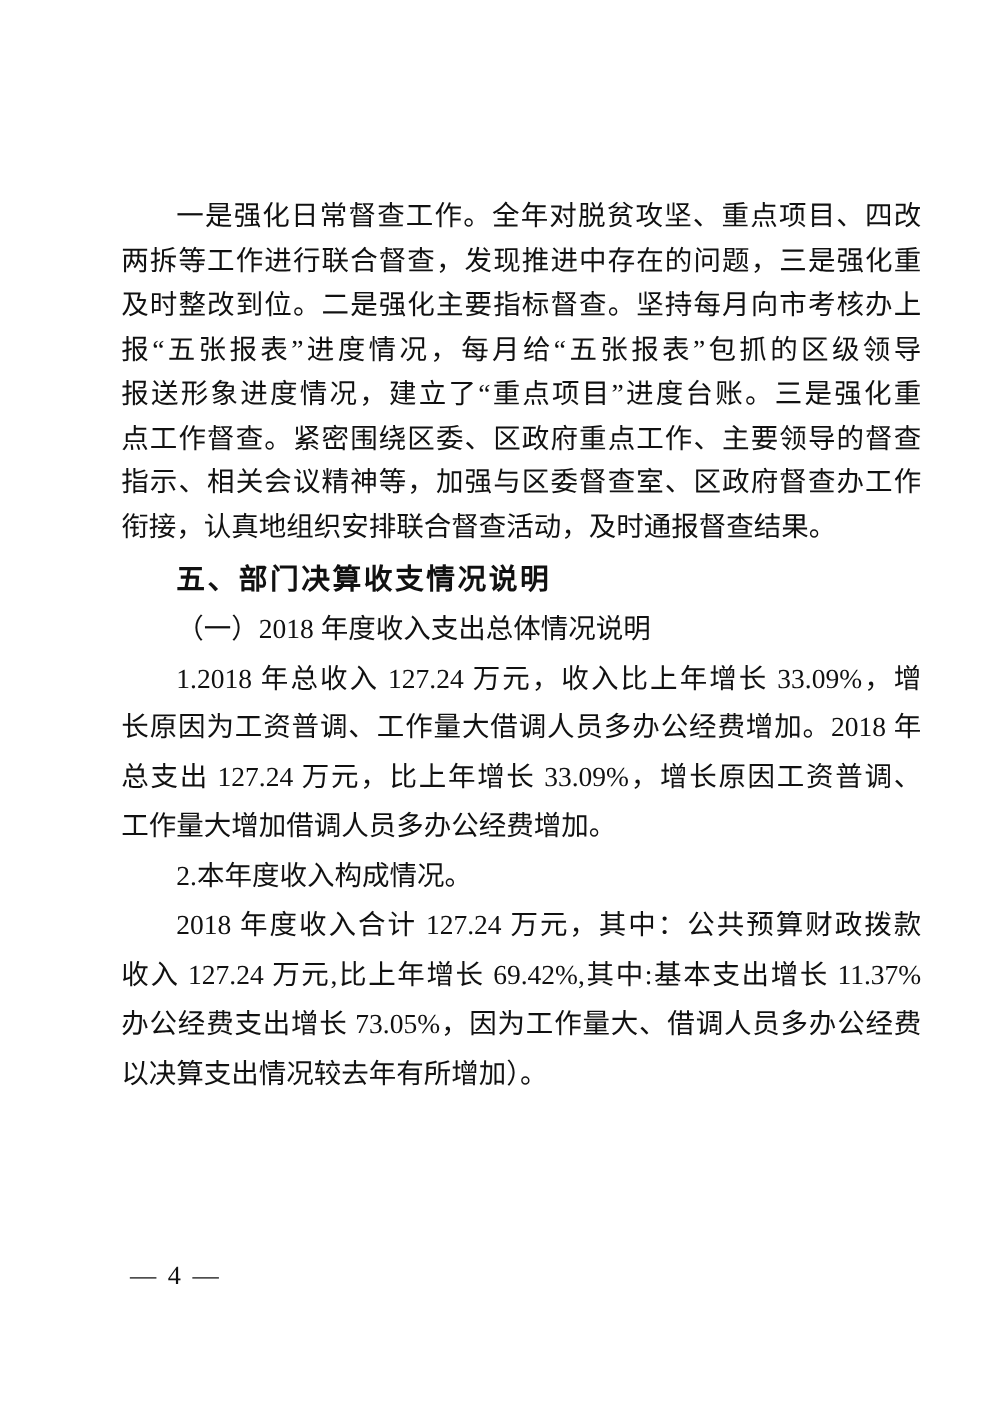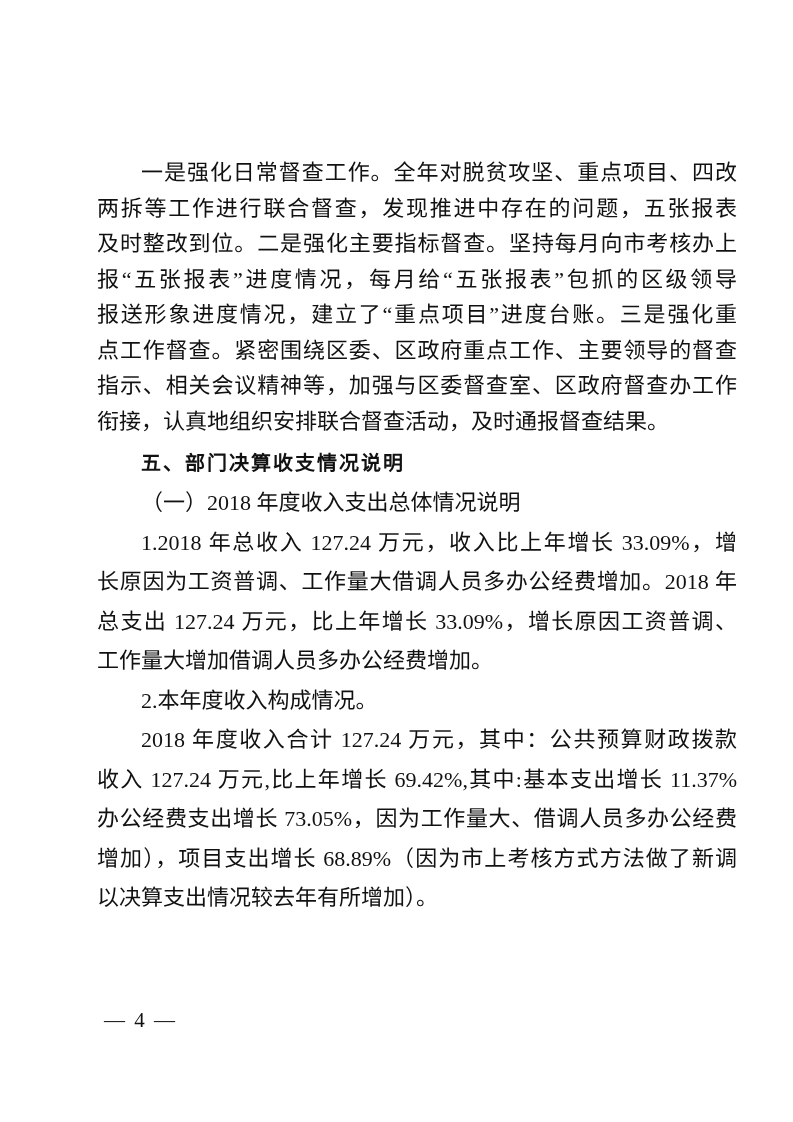--- a/index.html
+++ b/index.html
@@ -29,21 +29,21 @@
     text-align: justify;
     text-align-last: justify;
   }
   
   .block:first-child .line { line-height: 35.5px; }
   .line.first { text-indent: 44px; }
   .line.last { text-align-last: left; }
   .block.heading .line {
     font-family: "Liberation Sans", "DejaVu Sans", sans-serif;
     font-weight: 700;
-    font-size: 20px;
+    font-size: 23px;
     letter-spacing: 2px;
     line-height: 40px;
     margin-top: 4px;
     text-align-last: left;
   }
   .footer {
     position: absolute;
     left: 104px;
     top: 1008px;
     font-size: 21px;
@@ -52,21 +52,21 @@
     color: #111111;
   }
 </style>
 </head>
 <body>
 
 <div class="page">
   <div class="content">
       <div class="block paragraph">
         <div class="line first">一是强化日常督查工作。全年对脱贫攻坚、重点项目、四改</div>
-        <div class="line">两拆等工作进行联合督查，发现推进中存在的问题，五张报表</div>
+        <div class="line">两拆等工作进行联合督查，发现推进中存在的问题，三是强化重</div>
         <div class="line">及时整改到位。二是强化主要指标督查。坚持每月向市考核办上</div>
         <div class="line">报“五张报表”进度情况，每月给“五张报表”包抓的区级领导</div>
         <div class="line">报送形象进度情况，建立了“重点项目”进度台账。三是强化重</div>
         <div class="line">点工作督查。紧密围绕区委、区政府重点工作、主要领导的督查</div>
         <div class="line">指示、相关会议精神等，加强与区委督查室、区政府督查办工作</div>
         <div class="line last">衔接，认真地组织安排联合督查活动，及时通报督查结果。</div>
       </div>
       <div class="block heading">
         <div class="line first last">五、部门决算收支情况说明</div>
       </div>
@@ -79,18 +79,17 @@
         <div class="line">总支出 127.24 万元，比上年增长 33.09%，增长原因工资普调、</div>
         <div class="line last">工作量大增加借调人员多办公经费增加。</div>
       </div>
       <div class="block paragraph">
         <div class="line first last">2.本年度收入构成情况。</div>
       </div>
       <div class="block paragraph">
         <div class="line first">2018 年度收入合计 127.24 万元，其中：公共预算财政拨款</div>
         <div class="line">收入 127.24 万元,比上年增长 69.42%,其中:基本支出增长 11.37%</div>
         <div class="line">办公经费支出增长 73.05%，因为工作量大、借调人员多办公经费</div>
-        <div class="line">增加），项目支出增长 68.89%（因为市上考核方式方法做了新调</div>
         <div class="line last">以决算支出情况较去年有所增加）。</div>
       </div>
     </div>
   <div class="footer">— 4 —</div>
 </div>
 
 </body></html>

